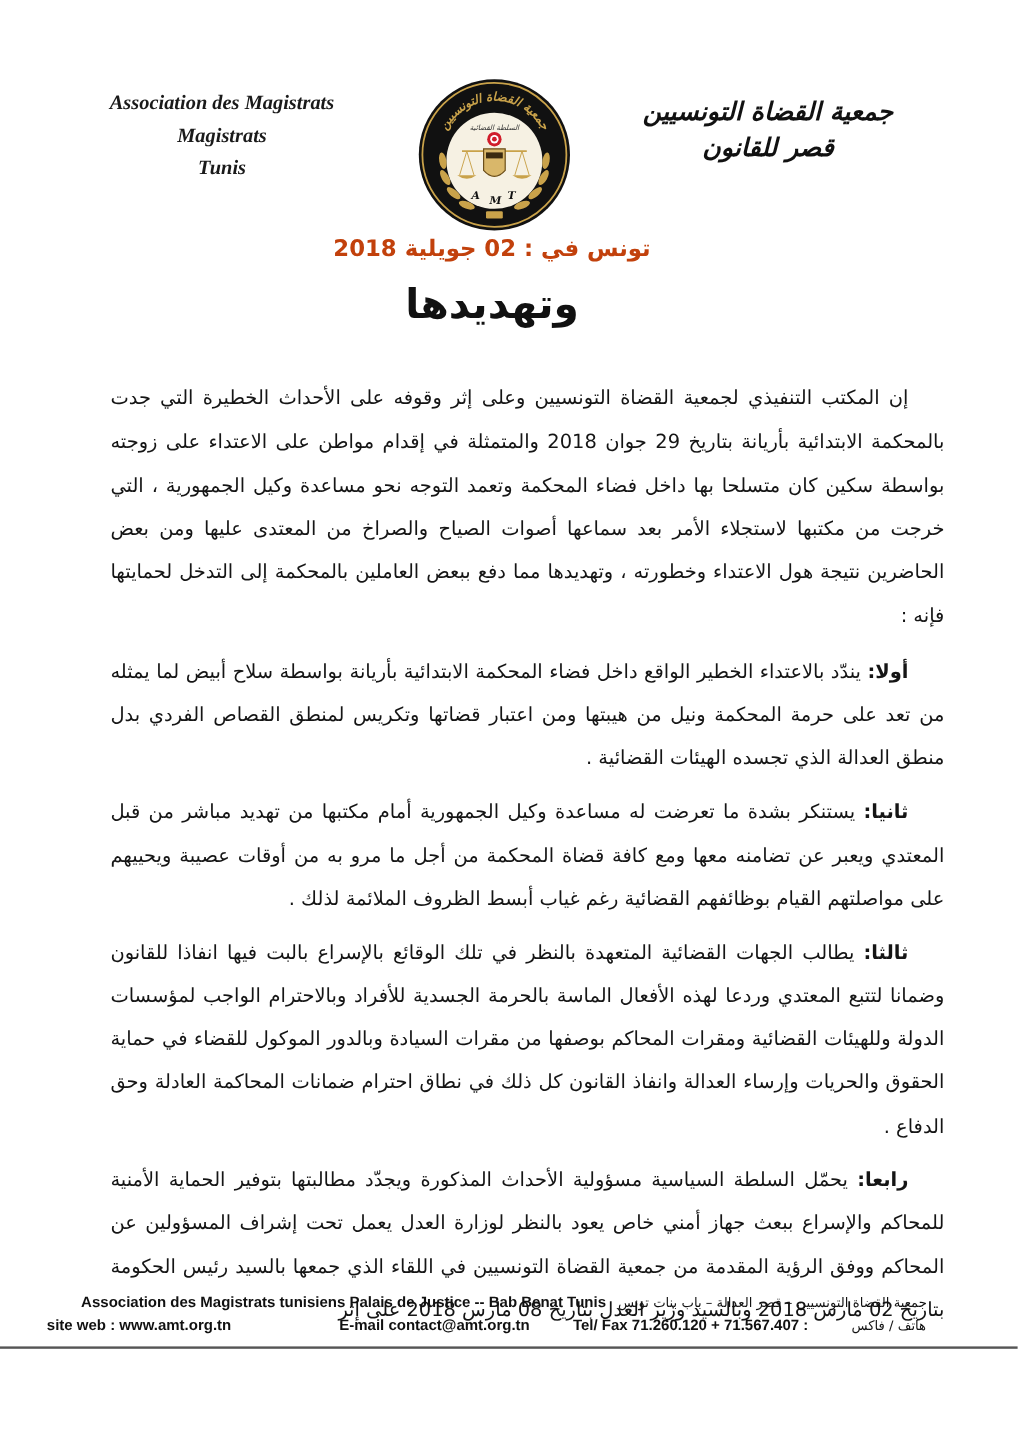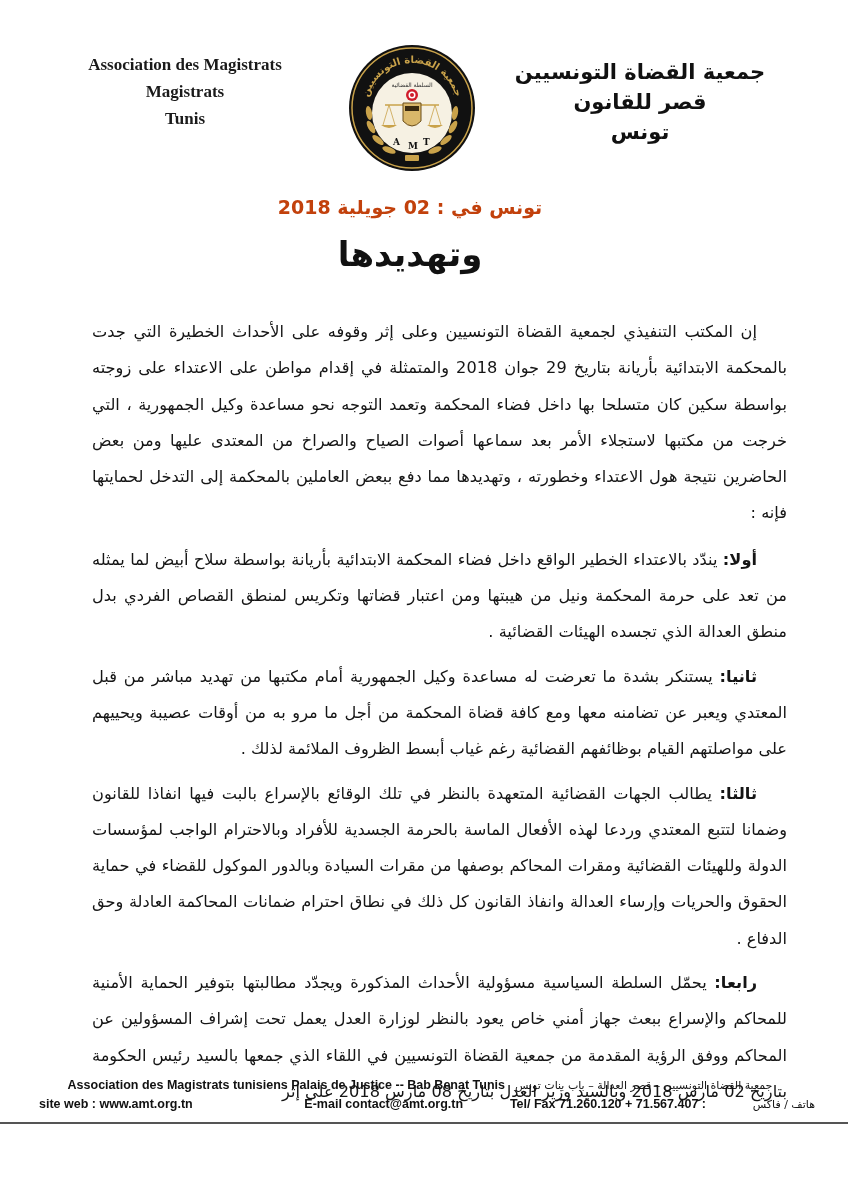--- a/index.html
+++ b/index.html
@@ -1,21 +1,21 @@
 <!DOCTYPE html>
 <html><head>
   <meta charset="utf-8">
   <style>
     html, body { margin: 0; padding: 0; background: #ffffff; }
     body {
       width: 848px; height: 1200px; position: relative; overflow: hidden;
       color: #111111;
       font-family: "DejaVu Sans", sans-serif;
     }
-    .header { position: absolute; top: 43px; left: 0; width: 764px; height: 140px; }
+    .header { position: absolute; top: 64px; left: 0; width: 764px; height: 140px; font-style: italic; }
     .fr-block {
       position: absolute; left: 50px; top: 8px; width: 270px; text-align: center;
       font-family: "Liberation Serif", "DejaVu Serif", serif; font-weight: bold;
       font-size: 17px; line-height: 27px; color: #1a1a1a;
     }
     .fr-block div { white-space: nowrap; }
     .ar-block {
       position: absolute; left: 505px; top: 14px; width: 270px; text-align: center;
       direction: rtl; font-family: "DejaVu Sans", sans-serif; font-weight: bold;
       font-size: 21px; line-height: 30px; color: #111111;
@@ -43,21 +43,21 @@
     .body-text .lead { font-weight: bold; }
     .footer-rule {
       position: absolute; top: 1122px; left: 0; width: 848px; height: 2px; background: #555555;
     }
     .footer {
       position: absolute; top: 1076px; left: 25px; width: 790px;
       font-family: "Liberation Sans", sans-serif; font-weight: bold; font-size: 12.5px;
       line-height: 19px; color: #111;
     }
     .footer .row { display: flex; justify-content: center; gap: 10px; white-space: nowrap; }
-    .footer .row2 { padding-left: 14px; justify-content: space-between; gap: 36px; }
+    .footer .row2 { padding-left: 14px; justify-content: flex-start; gap: 36px; }
     .footer .ar { direction: rtl; font-family: "DejaVu Sans", sans-serif; font-size: 11px; font-weight: normal; }
     .footer .gap { display: inline-block; width: 18px; }
   </style>
 </head>
 <body>
 
 <div class="header">
   <div class="fr-block">
     <div>Association des Magistrats</div>
     <div>Magistrats</div>
@@ -103,21 +103,20 @@
       <rect x="58" y="63" width="14" height="5" fill="#3a2a10"></rect>
       <text x="46" y="102" font-size="9" font-weight="bold" fill="#111" font-family="DejaVu Serif, serif">A</text>
       <text x="61" y="106" font-size="9" font-weight="bold" fill="#111" font-family="DejaVu Serif, serif">M</text>
       <text x="76" y="102" font-size="9" font-weight="bold" fill="#111" font-family="DejaVu Serif, serif">T</text>
     </svg>
   </div>
 
   <div class="ar-block">
     <div>جمعية القضاة التونسيين</div>
     <div>قصر للقانون</div>
-    <div>تونس</div>
   </div>
 </div>
 
 <div class="date-line">تونس في : 02 جويلية 2018</div>
 <div class="title">وتهديدها</div>
 
 <div class="body-text">
   <p class="intro">إن المكتب التنفيذي لجمعية القضاة التونسيين وعلى إثر وقوفه على الأحداث الخطيرة التي جدت بالمحكمة الابتدائية بأريانة بتاريخ 29 جوان 2018 والمتمثلة في إقدام مواطن على الاعتداء على زوجته بواسطة سكين كان متسلحا بها داخل فضاء المحكمة وتعمد التوجه نحو مساعدة وكيل الجمهورية ، التي خرجت من مكتبها لاستجلاء الأمر بعد سماعها أصوات الصياح والصراخ من المعتدى عليها ومن بعض الحاضرين نتيجة هول الاعتداء وخطورته ، وتهديدها مما دفع ببعض العاملين بالمحكمة إلى التدخل لحمايتها فإنه :</p>
   <p><span class="lead">أولا:</span><span> يندّد بالاعتداء الخطير الواقع داخل فضاء المحكمة الابتدائية بأريانة بواسطة سلاح أبيض لما يمثله من تعد على حرمة المحكمة ونيل من هيبتها ومن اعتبار قضاتها وتكريس لمنطق القصاص الفردي بدل منطق العدالة الذي تجسده الهيئات القضائية .</span></p>
   <p><span class="lead">ثانيا:</span><span> يستنكر بشدة ما تعرضت له مساعدة وكيل الجمهورية أمام مكتبها من تهديد مباشر من قبل المعتدي ويعبر عن تضامنه معها ومع كافة قضاة المحكمة من أجل ما مرو به من أوقات عصيبة ويحييهم على مواصلتهم القيام بوظائفهم القضائية رغم غياب أبسط الظروف الملائمة لذلك .</span></p>

